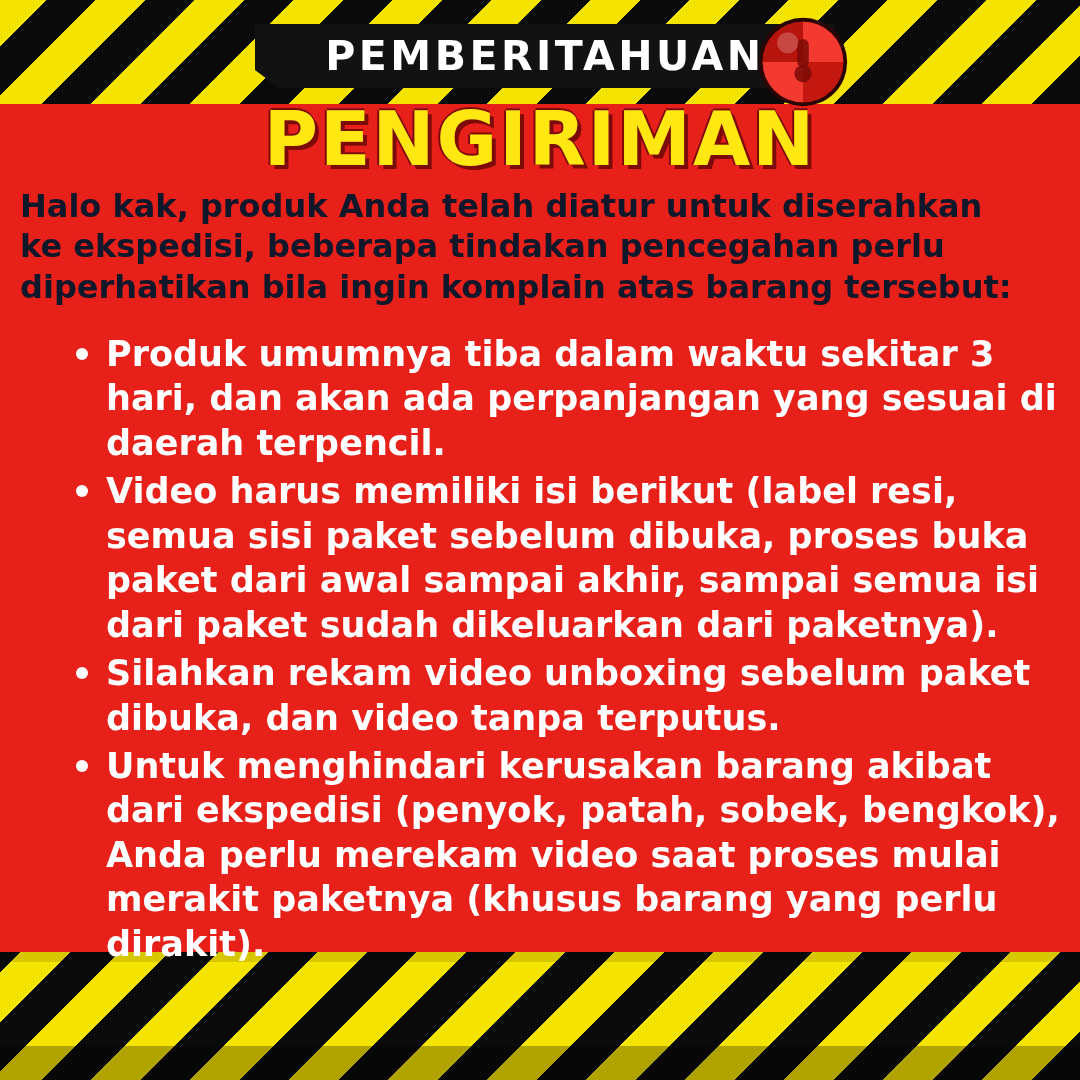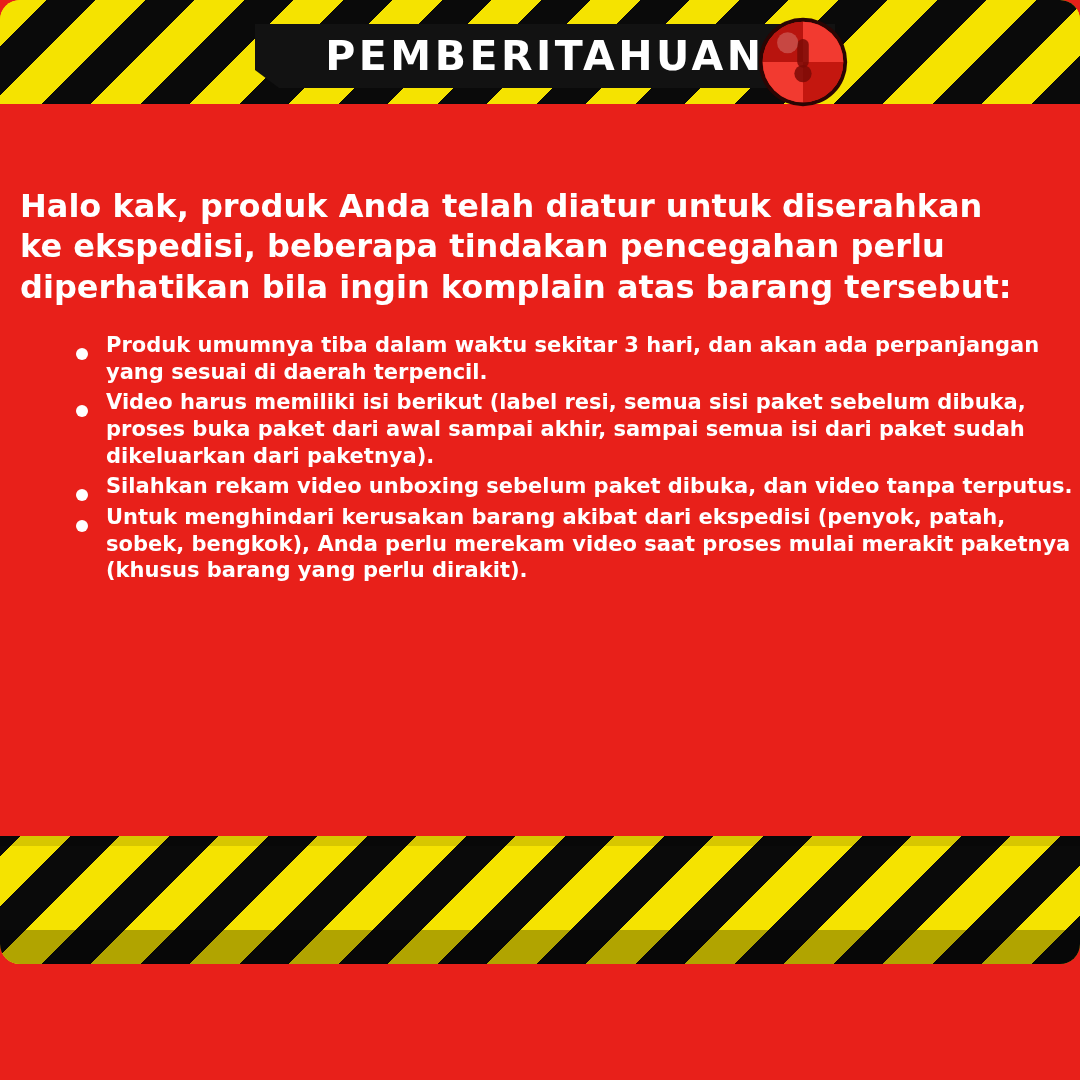--- a/index.html
+++ b/index.html
@@ -10,24 +10,23 @@
     width: 1080px;
     height: 1080px;
     background: #E8201A;
     font-family: "Liberation Sans", sans-serif;
     overflow: hidden;
   }
 
   .poster {
     position: relative;
     width: 1080px;
-    height: 964px;
+    height: 1080px;
     background: #E8201A;
     overflow: hidden;
-    border-radius: 20px;
   }
 
   
   .hazard {
     position: absolute;
     left: 0;
     width: 1080px;
     background-color: #F5E300;
     background-image: repeating-linear-gradient(
       -45deg,
@@ -116,42 +115,42 @@
       -2px 0 0 #7c0b08,
       0 -2px 0 #7c0b08;
   }
 
   
   .intro {
     position: absolute;
     top: 186px;
     left: 20px;
     width: 1010px;
-    color: #ffffff;
+    color: #0f172a;
     font-size: 32px;
     line-height: 1.26;
     font-weight: bold;
     font-family: "DejaVu Sans", sans-serif;
     z-index: 3;
   }
 
   ul.bullets {
     position: absolute;
     top: 332px;
     left: 34px;
     width: 1000px;
     margin: 0;
     padding: 0 0 0 42px;
     list-style: none;
     color: #ffffff;
     z-index: 3;
   }
   ul.bullets li {
     position: relative;
-    font-size: 21px;
+    font-size: 35px;
     line-height: 1.27;
     font-weight: bold;
     font-family: "DejaVu Sans", sans-serif;
     margin-bottom: 4px;
     padding-left: 30px;
   }
   ul.bullets li::before {
     content: "";
     position: absolute;
     left: 0;
@@ -177,20 +176,21 @@
     <circle cx="50" cy="50" r="42" fill="#E01D16"></circle>
     <path d="M50 8 A42 42 0 0 1 92 50 L50 50 Z" fill="#F23A30"></path>
     <path d="M8 50 A42 42 0 0 1 50 8 L50 50 Z" fill="#B8140E"></path>
     <path d="M50 92 A42 42 0 0 1 8 50 L50 50 Z" fill="#F23A30"></path>
     <path d="M92 50 A42 42 0 0 1 50 92 L50 50 Z" fill="#C4170F"></path>
     <rect x="44" y="26" width="12" height="30" rx="6" fill="#7a0b06" opacity="0.85"></rect>
     <circle cx="50" cy="62" r="9" fill="#7a0b06" opacity="0.85"></circle>
     <circle cx="34" cy="30" r="11" fill="#ffffff" opacity="0.22"></circle>
   </svg>
 
+  <div class="heading">PENGIRIMAN</div>
 
   <div class="intro">Halo kak, produk Anda telah diatur untuk diserahkan ke ekspedisi, beberapa tindakan pencegahan perlu diperhatikan bila ingin komplain atas barang tersebut:</div>
 
   <ul class="bullets">
     <li>Produk umumnya tiba dalam waktu sekitar 3 hari, dan akan ada perpanjangan yang sesuai di daerah terpencil.</li>
     <li>Video harus memiliki isi berikut (label resi, semua sisi paket sebelum dibuka, proses buka paket dari awal sampai akhir, sampai semua isi dari paket sudah dikeluarkan dari paketnya).</li>
     <li>Silahkan rekam video unboxing sebelum paket dibuka, dan video tanpa terputus.</li>
     <li>Untuk menghindari kerusakan barang akibat dari ekspedisi (penyok, patah, sobek, bengkok), Anda perlu merekam video saat proses mulai merakit paketnya (khusus barang yang perlu dirakit).</li>
   </ul>
 

